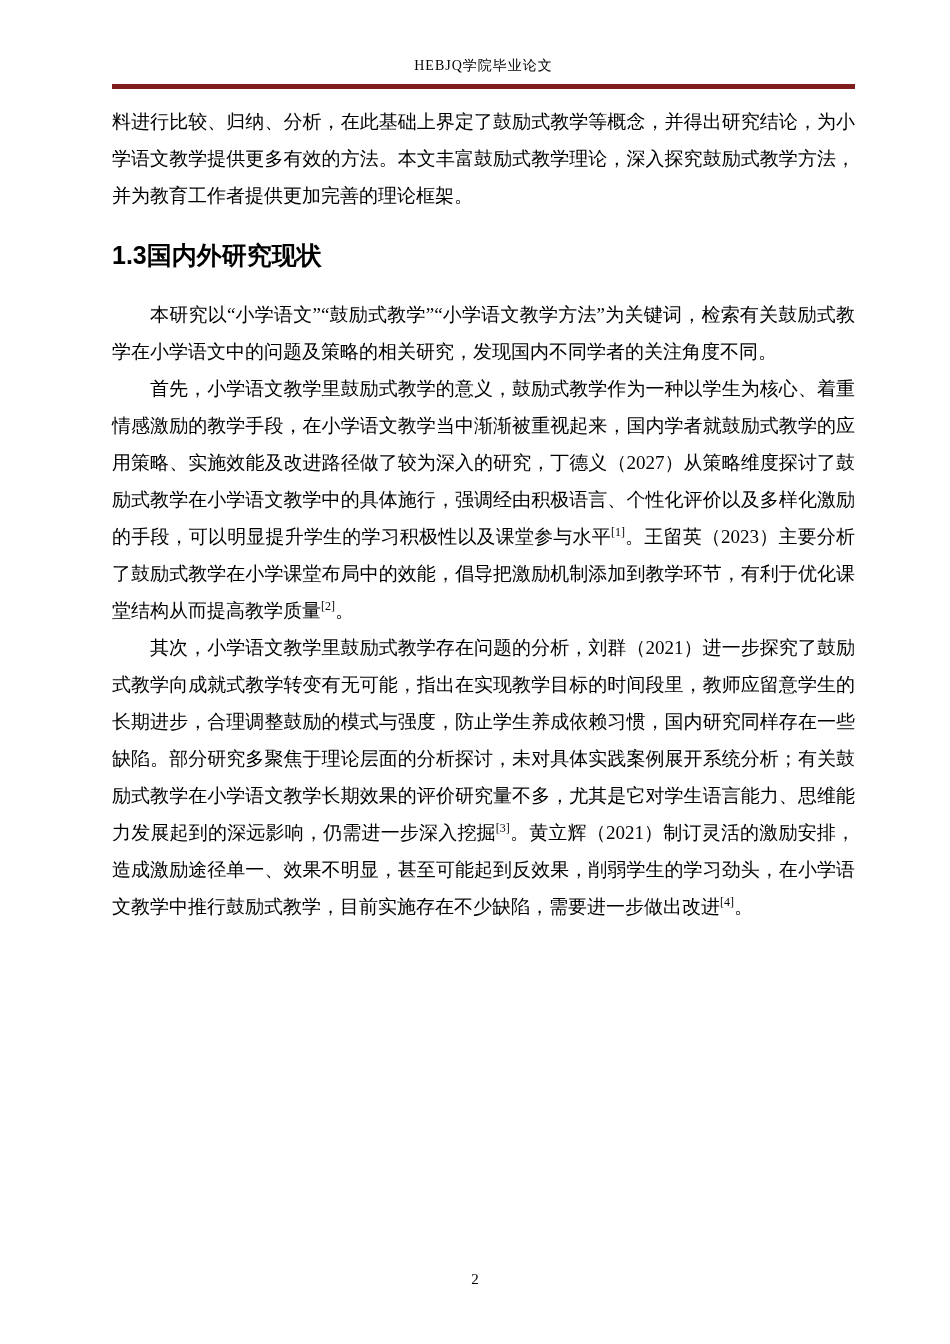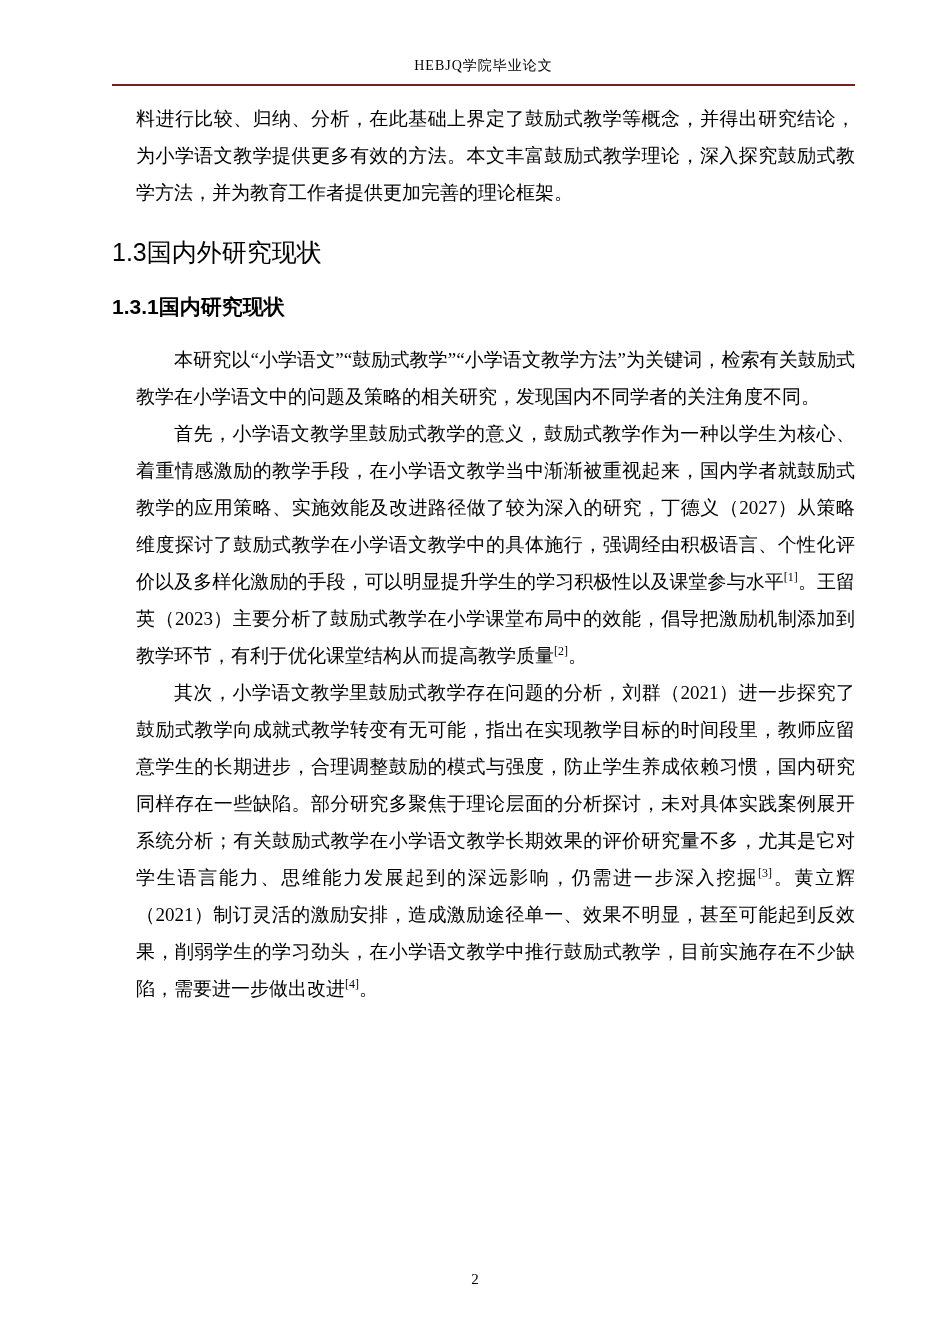--- a/index.html
+++ b/index.html
@@ -13,39 +13,39 @@
     font-family: "Liberation Serif", "DejaVu Serif", serif;
   }
   .page {
     position: absolute;
     inset: 0;
     padding: 0 95px 0 112px;
   }
   .doc-header {
     padding-top: 57px;
     padding-bottom: 9px;
-    border-bottom: 2px solid #7f1d1d;
+    border-bottom: 5px solid #7f1d1d;
     text-align: center;
   }
   .header-text {
     font-size: 14px;
     letter-spacing: 1px;
   }
   .doc-body {
     padding-top: 14px;
     font-size: 19px;
     line-height: 37px;
     text-align: justify;
   }
-  p.para { text-indent: 2em; margin-left: 24px; }
+  p.para { text-indent: 2em; }
   p.para.no-indent { text-indent: 0; }
   h1.sec {
     font-family: "Liberation Sans", "DejaVu Sans", sans-serif;
     font-size: 25px;
-    font-weight: normal;
+    font-weight: bold;
     line-height: 34px;
     margin: 24px 0 24px 0;
     text-align: left;
   }
   h2.subsec {
     font-family: "Liberation Sans", "DejaVu Sans", sans-serif;
     font-size: 21px;
     font-weight: bold;
     line-height: 28px;
     margin: 18px 0 20px 0;
@@ -74,21 +74,20 @@
     <div class="header-text">HEBJQ学院毕业论文</div>
   </header>
 
   <main class="doc-body">
 
     <p class="para no-indent">料进行比较、归纳、分析，在此基础上界定了鼓励式教学等概念，并得出研究结论，为小学语文教学提供更多有效的方法。本文丰富鼓励式教学理论，深入探究鼓励式教学方法，并为教育工作者提供更加完善的理论框架。</p>
 
 
     <h1 class="sec">1.3国内外研究现状</h1>
 
-    <h2 class="subsec">1.3.1国内研究现状</h2>
 
     <p class="para">本研究以“小学语文”“鼓励式教学”“小学语文教学方法”为关键词，检索有关鼓励式教学在小学语文中的问题及策略的相关研究，发现国内不同学者的关注角度不同。</p>
 
     <p class="para"><span>首先，小学语文教学里鼓励式教学的意义，鼓励式教学作为一种以学生为核心、着重情感激励的教学手段，在小学语文教学当中渐渐被重视起来，国内学者就鼓励式教学的应用策略、实施效能及改进路径做了较为深入的研究，丁德义（2027）从策略维度探讨了鼓励式教学在小学语文教学中的具体施行，强调经由积极语言、个性化评价以及多样化激励的手段，可以明显提升学生的学习积极性以及课堂参与水平</span><sup class="ref">[1]</sup><span>。王留英（2023）主要分析了鼓励式教学在小学课堂布局中的效能，倡导把激励机制添加到教学环节，有利于优化课堂结构从而提高教学质量</span><sup class="ref">[2]</sup><span>。</span></p>
 
     <p class="para"><span>其次，小学语文教学里鼓励式教学存在问题的分析，刘群（2021）进一步探究了鼓励式教学向成就式教学转变有无可能，指出在实现教学目标的时间段里，教师应留意学生的长期进步，合理调整鼓励的模式与强度，防止学生养成依赖习惯，国内研究同样存在一些缺陷。部分研究多聚焦于理论层面的分析探讨，未对具体实践案例展开系统分析；有关鼓励式教学在小学语文教学长期效果的评价研究量不多，尤其是它对学生语言能力、思维能力发展起到的深远影响，仍需进一步深入挖掘</span><sup class="ref">[3]</sup><span>。黄立辉（2021）制订灵活的激励安排，造成激励途径单一、效果不明显，甚至可能起到反效果，削弱学生的学习劲头，在小学语文教学中推行鼓励式教学，目前实施存在不少缺陷，需要进一步做出改进</span><sup class="ref">[4]</sup><span>。</span></p>
 
 
   </main>
 

